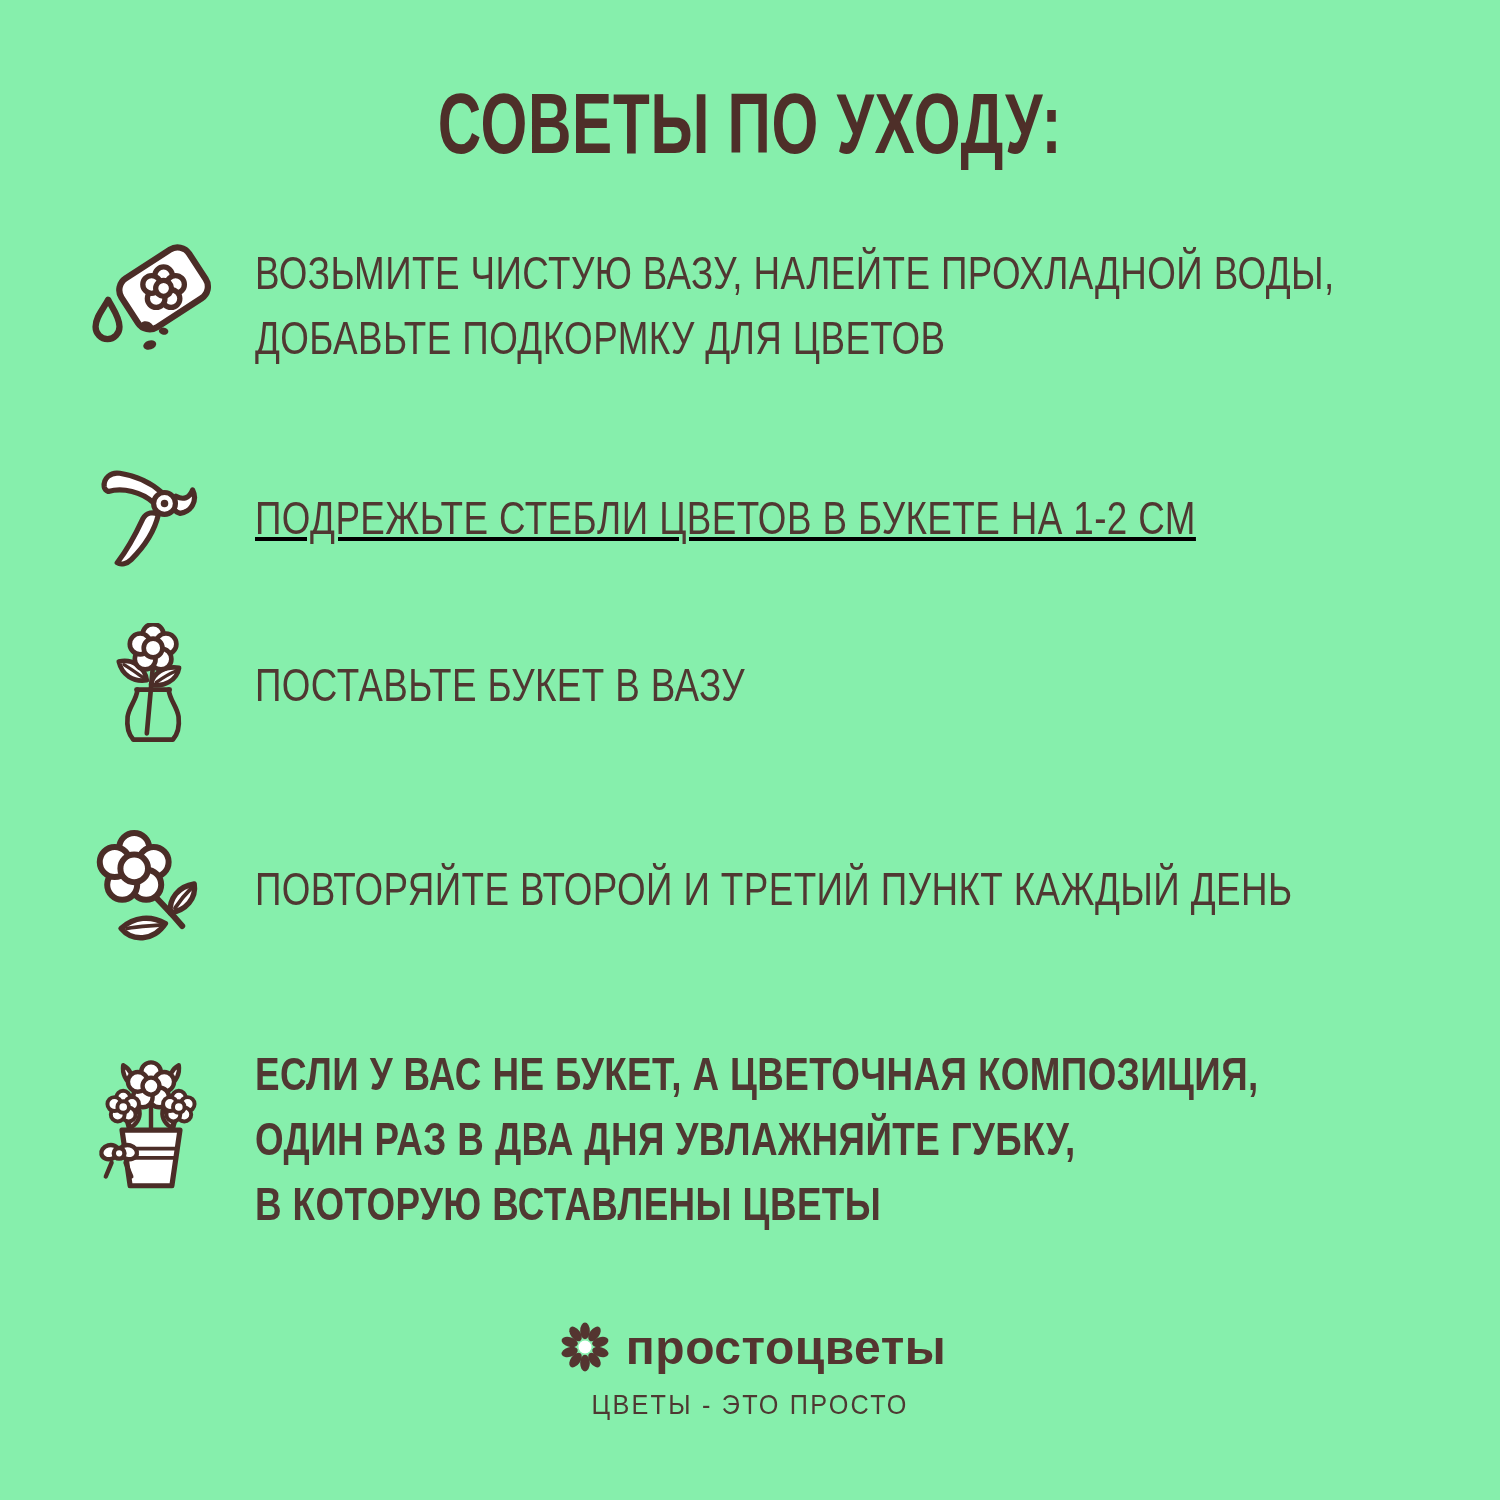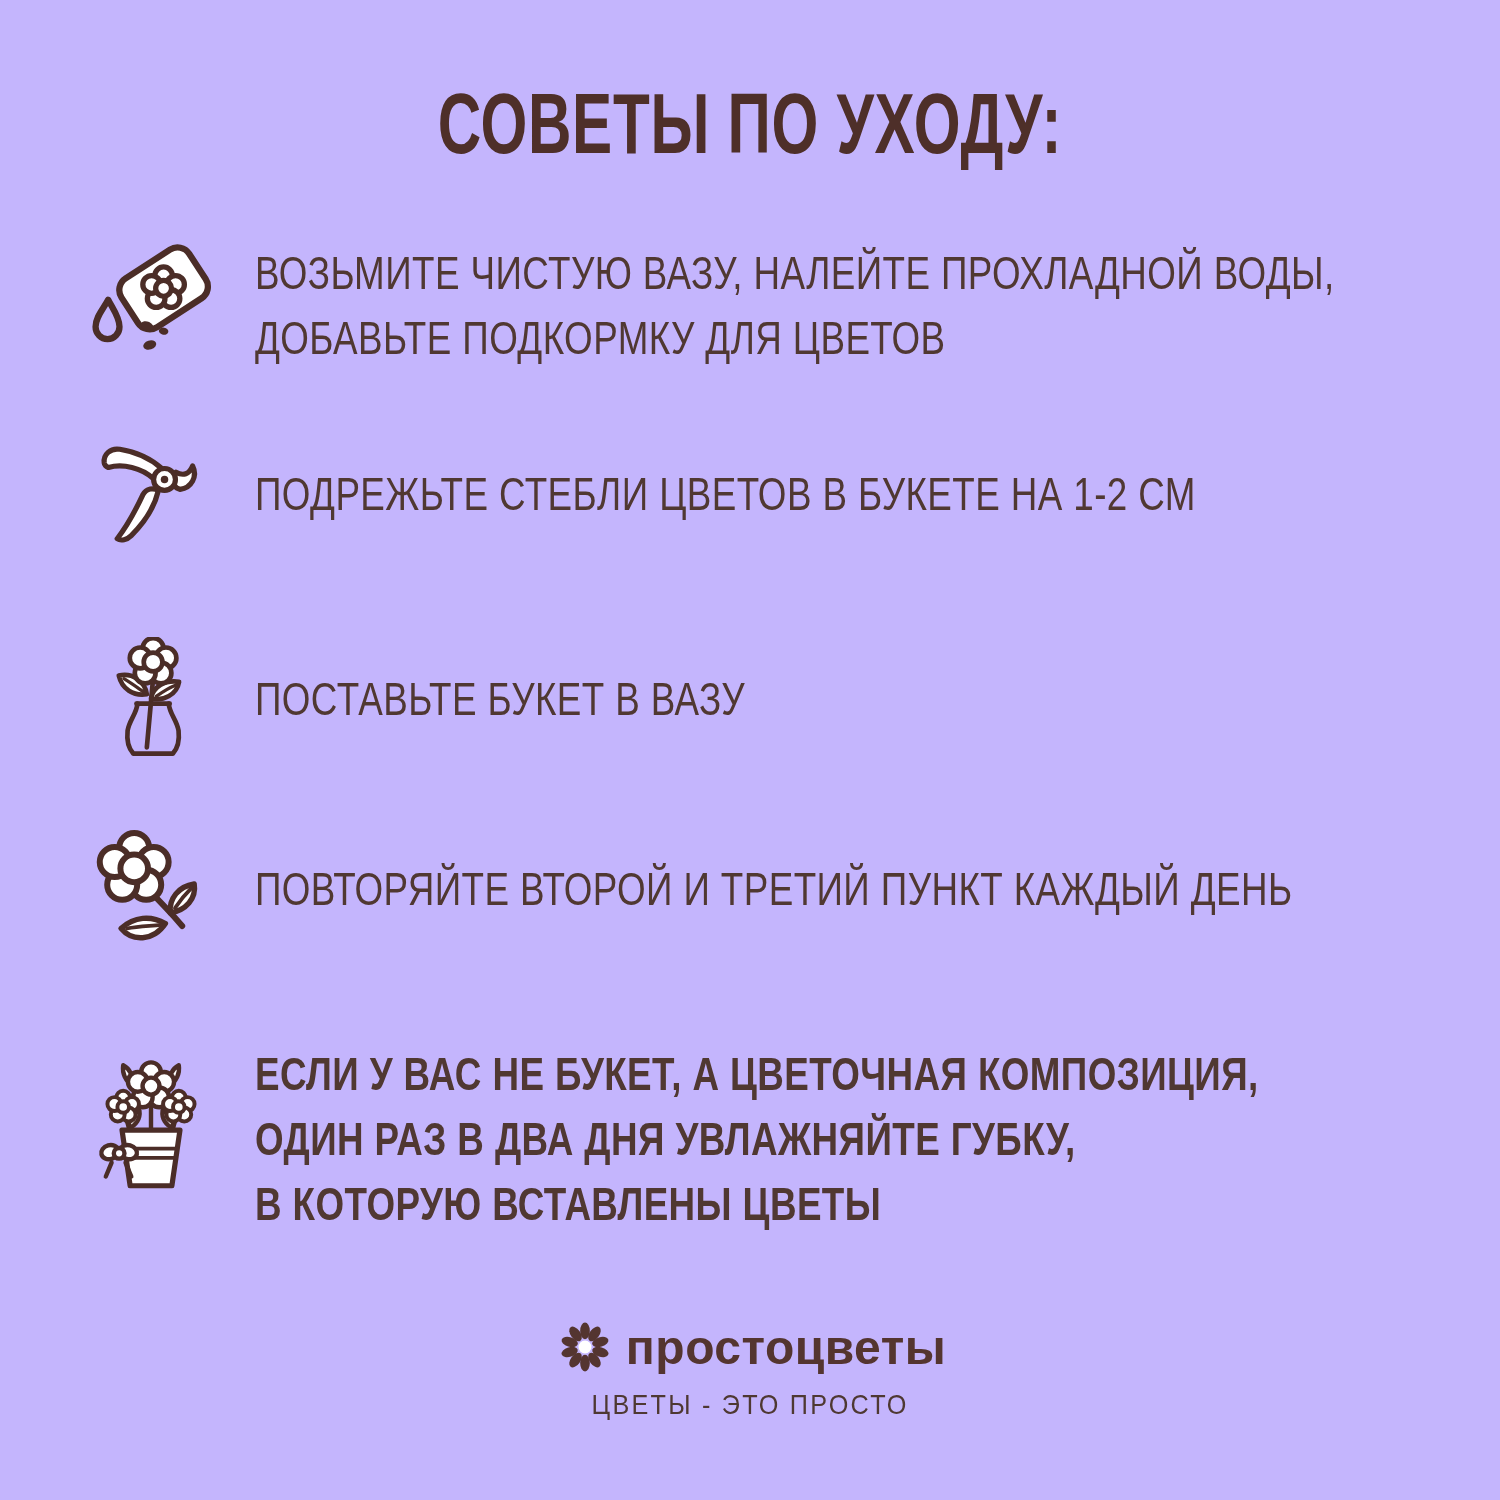--- a/index.html
+++ b/index.html
@@ -1,37 +1,37 @@
 <!DOCTYPE html>
 <html><head>
 <meta charset="utf-8">
 <style>
   html,body{margin:0;padding:0;}
   body{
     width:1500px;height:1500px;background:#ffffff;
     font-family:"Liberation Sans", sans-serif;
     position:relative;overflow:hidden;
   }
-  .canvas{position:absolute;inset:0;background:#c4b5fd;}
+  .canvas{position:absolute;inset:0;background:#86efac;}
   .title{
     position:absolute;top:74px;left:0;width:1500px;margin:0;
     text-align:center;font-size:86px;font-weight:700;color:#4e2f29;
     letter-spacing:1px;white-space:nowrap;
     transform:scaleX(0.70);transform-origin:center top;
   }
   .item{position:absolute;left:83px;display:flex;align-items:center;}
   .icon-box{width:135px;flex:0 0 135px;display:flex;justify-content:center;align-items:center;}
   .step-text{
     margin-left:37px;color:#503832;font-size:46px;line-height:65px;
     letter-spacing:.5px;white-space:nowrap;
     transform:scaleX(0.80);transform-origin:left center;
   }
   #item1{top:238px;height:135px;}
-  #item2{top:434px;height:120px;}
-  #item3{top:632px;height:135px;}
+  #item2{top:458px;height:120px;text-decoration:underline;}
+  #item3{top:618px;height:135px;}
   #item4{top:832px;height:115px;}
   #item5{top:1042px;height:195px;font-weight:bold;}
   .footer{position:absolute;top:1314px;left:0;width:1500px;text-align:center;}
   .logo-row{display:flex;justify-content:center;align-items:center;gap:10px;height:66px;}
   .logo-text{font-size:48px;font-weight:700;color:#543530;letter-spacing:.5px;}
   .tagline{
     margin-top:9px;font-size:28px;color:#4e3832;letter-spacing:2.5px;
     transform:scaleX(0.9);transform-origin:center top;white-space:nowrap;
   }
   svg{display:block;}

